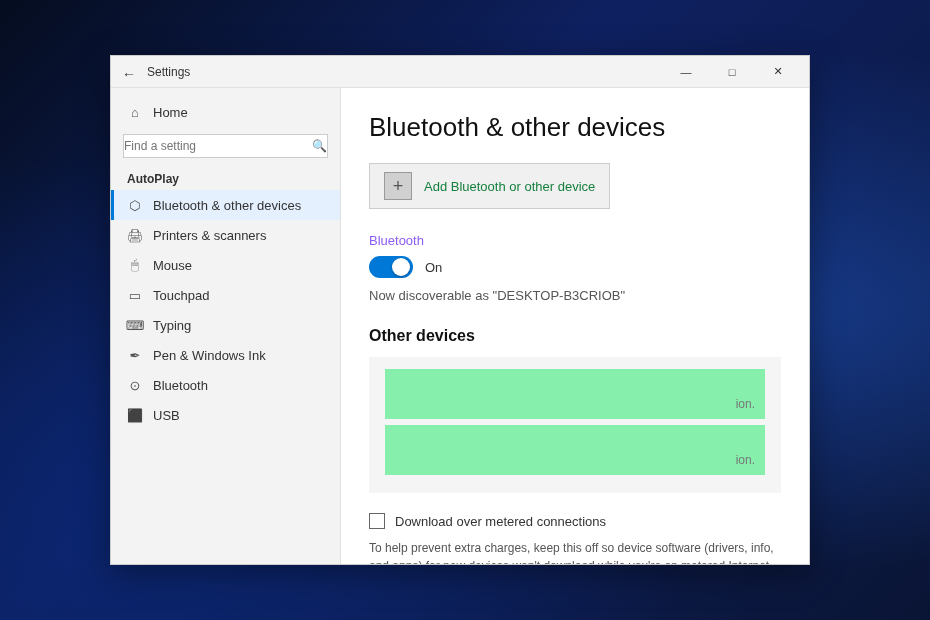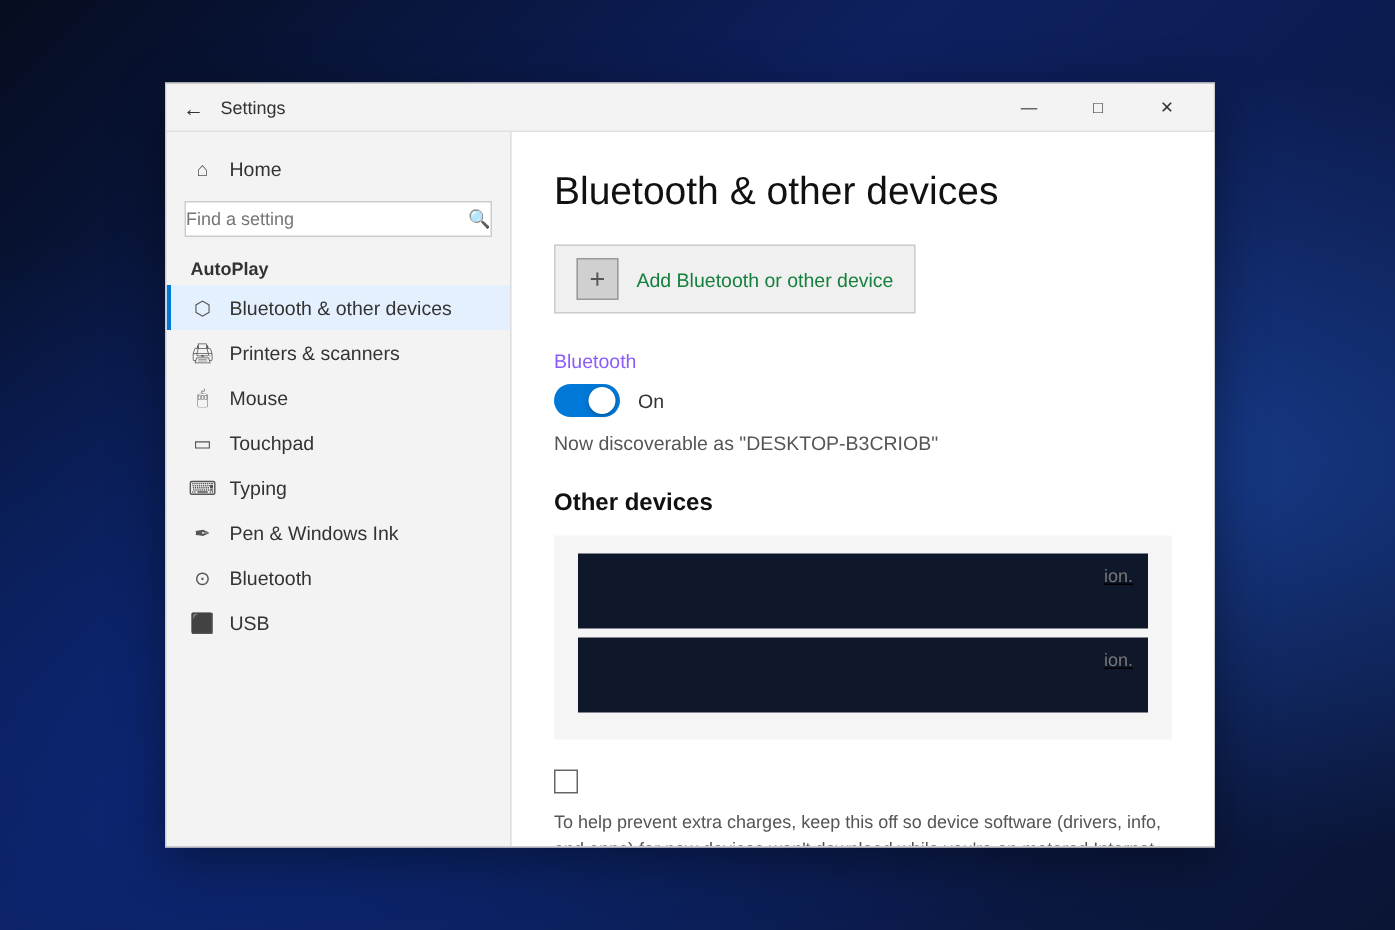--- a/index.html
+++ b/index.html
@@ -267,28 +267,27 @@
     }
 
     .other-devices-area {
       background: #f5f5f5;
       padding: 12px 16px;
       margin-bottom: 20px;
       min-height: 80px;
     }
 
     .device-partial {
-      background: #0f172a;
+      background: #86efac;
       height: 50px;
       display: flex;
-      align-items: flex-start;
+      align-items: flex-end;
       justify-content: flex-end;
       padding: 8px 10px;
       margin-bottom: 6px;
-      text-decoration: underline;
     }
 
     .device-partial-text {
       font-size: 12px;
       color: #777;
     }
 
     .checkbox-row {
       display: flex;
       align-items: center;
@@ -428,19 +427,20 @@
         <div class="device-partial">
           <span class="device-partial-text">ion.</span>
         </div>
         <div class="device-partial">
           <span class="device-partial-text">ion.</span>
         </div>
       </div>
 
       <div class="checkbox-row">
         <div class="checkbox"></div>
+        <span class="checkbox-label">Download over metered connections</span>
       </div>
 
       <div class="help-text">To help prevent extra charges, keep this off so device software (drivers, info, and apps) for new devices won't download while you're on metered Internet connections.</div>
     </div>
 
   </div>
 </div>
 
 </body></html>

